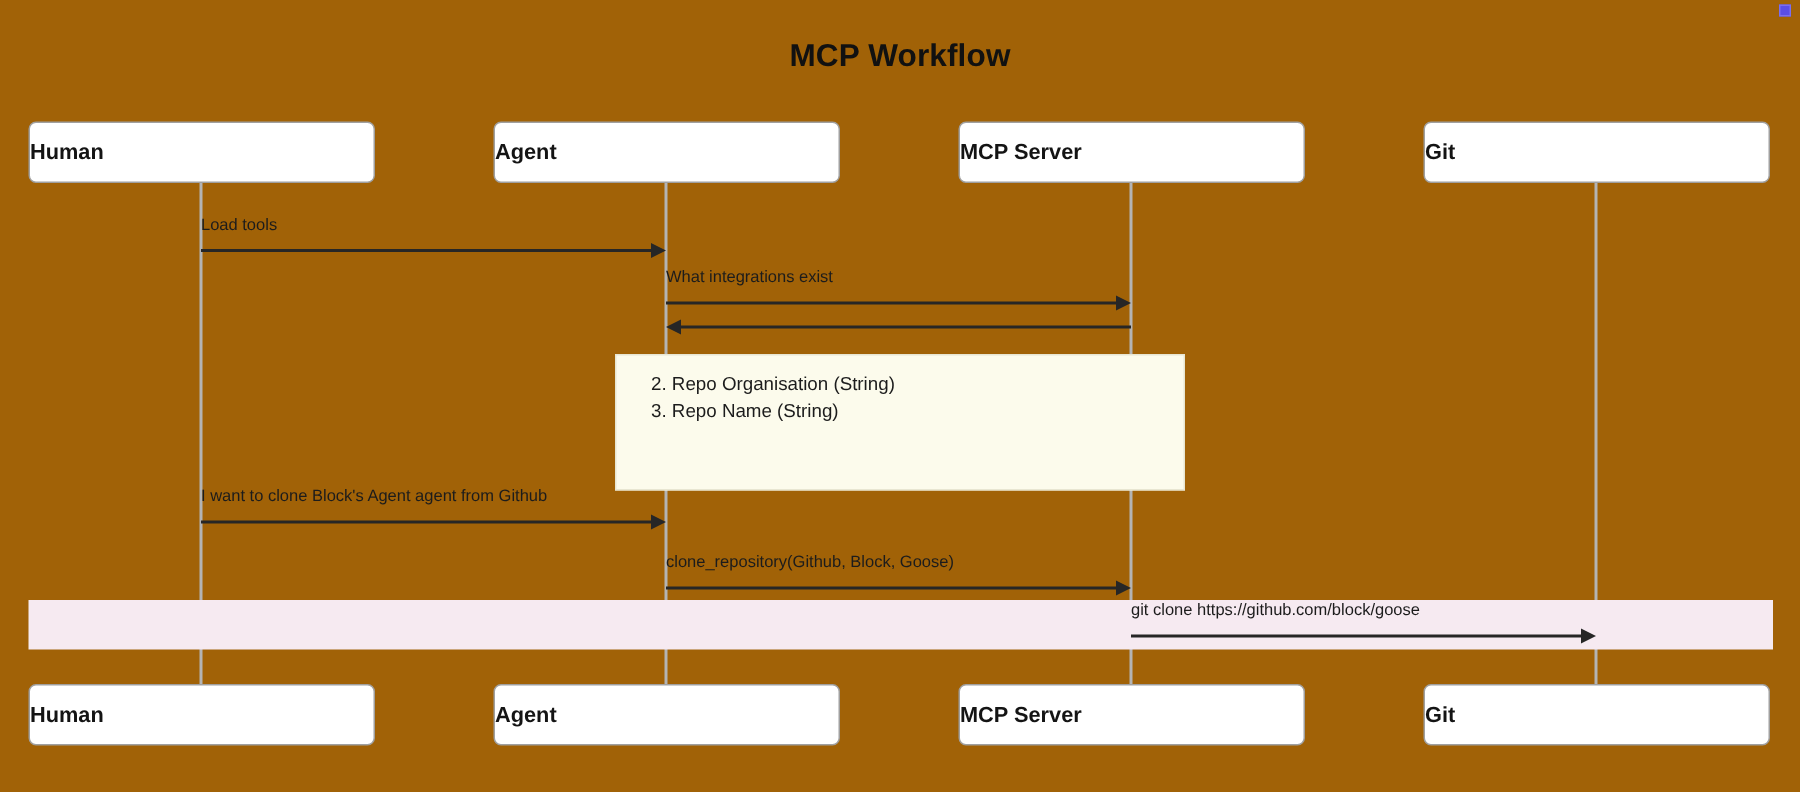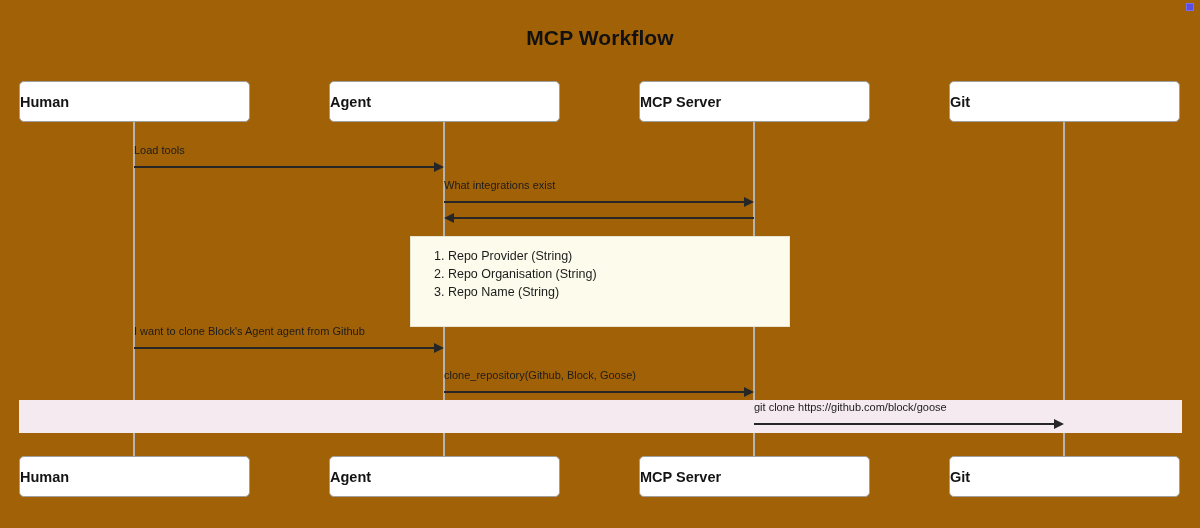--- a/index.html
+++ b/index.html
@@ -207,21 +207,20 @@
   </div>
 
   <div class="message" style="left:444px; top:217px; width:310px;">
     <div class="msg-line" style="left:10px; width:300px;"></div>
     <div class="msg-head left" style="left:0px;"></div>
     <div class="msg-label"></div>
   </div>
 
   <div class="note-box">
     <ul class="note-list">
-      <li>1. Repo Provider (String)</li>
       <li>2. Repo Organisation (String)</li>
       <li>3. Repo Name (String)</li>
     </ul>
   </div>
 
   <div class="message" style="left:134px; top:347px; width:310px;">
     <div class="msg-line" style="width:300px;"></div>
     <div class="msg-head right" style="left:300px;"></div>
     <div class="msg-label">I want to clone Block's Agent agent from Github</div>
   </div>

